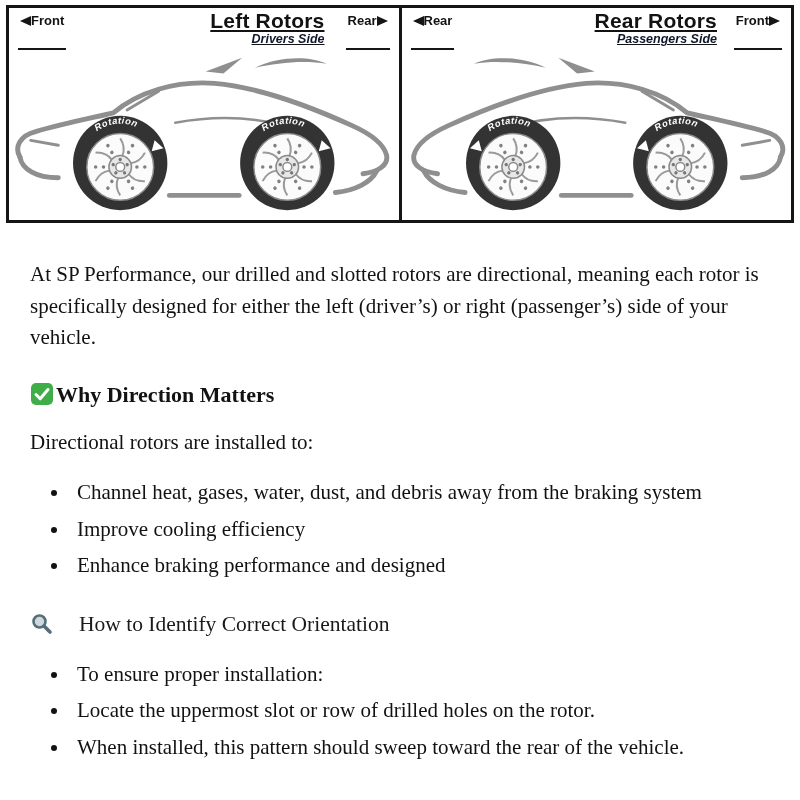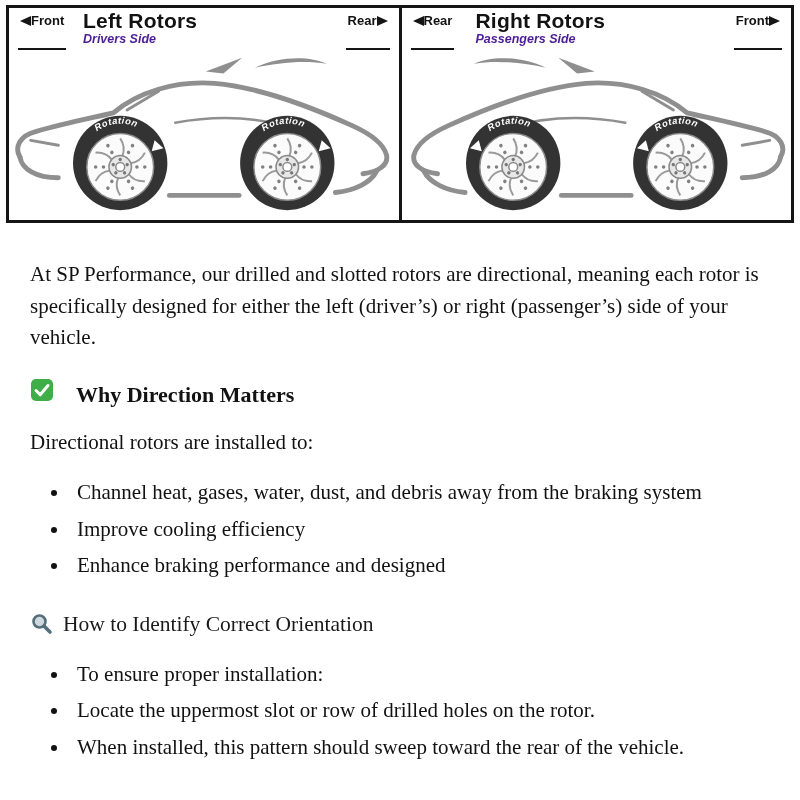--- a/index.html
+++ b/index.html
@@ -8,33 +8,33 @@
 
   
   .diagram { display:flex; width:788px; }
   .panel { position:relative; flex:1 1 50%; height:212px; border:3px solid #151515; background:#fff; overflow:hidden; }
   .panel + .panel { margin-left:-3px; }
   .panel-header { position:absolute; top:5px; left:9px; right:9px; display:flex; justify-content:space-between; z-index:3; font-family:"Liberation Sans", sans-serif; }
   .dir { display:inline-flex; align-items:center; gap:0; font-weight:bold; font-size:13px; border-bottom:2.5px solid #151515; padding:0 2px 20px 2px; }
   .tri { width:0; height:0; border-top:5px solid transparent; border-bottom:5px solid transparent; display:inline-block; }
   .tri-left  { border-right:11px solid #151515; }
   .tri-right { border-left:11px solid #151515; }
-  .panel-title { position:absolute; top:2px; left:50%; transform:translateX(-50%); width:62%; text-align:left; z-index:2; font-family:"Liberation Sans", sans-serif; }
+  .panel-title { position:absolute; top:2px; left:50%; transform:translateX(-50%); width:62%; text-align:right; z-index:2; font-family:"Liberation Sans", sans-serif;text-decoration:underline; }
   .panel-title .t { font-size:21px; font-weight:bold; line-height:1.05; letter-spacing:.2px; }
-  .panel-title .s { font-size:12.5px; font-weight:bold; font-style:italic; color:#4c1d95; }
+  .panel-title .s { font-size:12.5px; font-weight:bold; font-style:italic; color:#0f172a; }
   .car-svg { position:absolute; left:0; bottom:1px; width:100%; height:172px; }
 
   
   .article { padding:12px 20px 0 24px; font-size:21px; line-height:1.5; }
   .intro { margin:24px 0 20px 0; max-width:752px; }
-  .h-why { display:flex; align-items:flex-start; gap:22px; font-size:22px; font-weight:bold; margin:24px 0 16px 0; }
+  .h-why { display:flex; align-items:center; gap:2px; font-size:22px; font-weight:bold; margin:24px 0 16px 0; }
   .lead { margin:14px 0 10px 0; }
   ul.bullets { margin:19px 0 20px 0; padding-left:40px; list-style:disc; }
   ul.bullets li { padding-left:7px; margin:3px 0 5px 0; max-width:690px; }
-  .h-identify { display:flex; align-items:center; gap:10px; font-size:21.5px; font-weight:normal; margin:26px 0 16px 0; color:#1a1a1a; }
+  .h-identify { display:flex; align-items:center; gap:26px; font-size:21.5px; font-weight:normal; margin:26px 0 16px 0; color:#1a1a1a; }
   .icon-box { flex:0 0 auto; display:inline-flex; }
 </style>
 </head>
 <body>
 
 <svg width="0" height="0" style="position:absolute" aria-hidden="true">
   <defs>
     <g id="carbody">
       <g stroke="#8f8f8f" fill="none" stroke-linecap="round">
         <path stroke-width="5" d="M 8 112 C 2 102 8 90 24 86 C 52 78 82 72 103 67 C 128 46 166 34 206 37 C 252 41 302 60 346 80 C 366 89 378 98 381 110 C 383 120 373 127 357 129"></path>
@@ -144,21 +144,21 @@
         <span class="dir">
           <span class="tri tri-left"></span>
           <span>Rear</span>
         </span>
         <span class="dir">
           <span>Front</span>
           <span class="tri tri-right"></span>
         </span>
       </div>
       <div class="panel-title">
-        <div class="t">Right Rotors</div>
+        <div class="t">Rear Rotors</div>
         <div class="s">Passengers Side</div>
       </div>
       <svg class="car-svg" viewBox="0 0 390 175">
         <use href="#carbody" transform="translate(390 0) scale(-1 1)"></use>
         <circle cx="110" cy="118" r="48" fill="#333"></circle>
         <circle cx="280" cy="118" r="48" fill="#333"></circle>
         <use href="#rotor" transform="translate(110,122)"></use>
         <use href="#rotor" transform="translate(280,122)"></use>
         <defs>
           <path id="arcR1" d="M 72.9 103 A 40 40 0 0 1 147.1 103" fill="none"></path>

